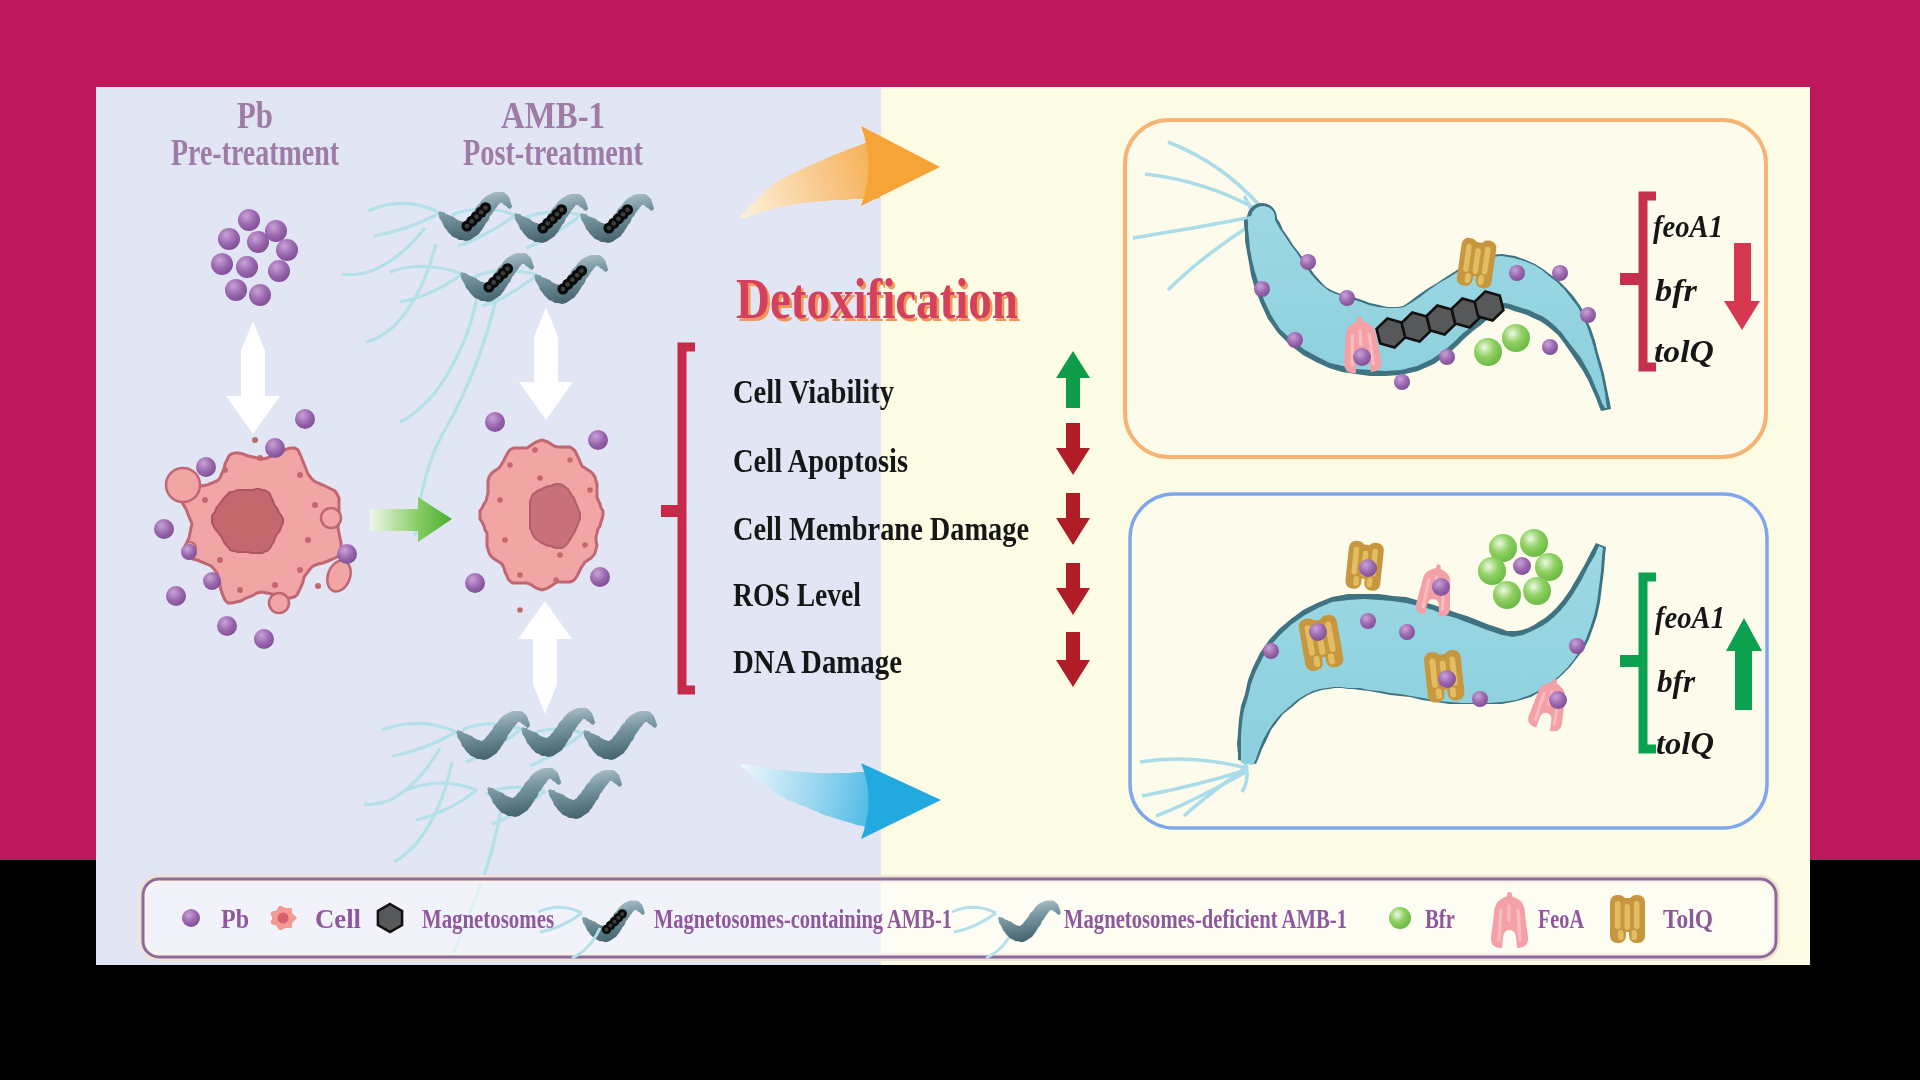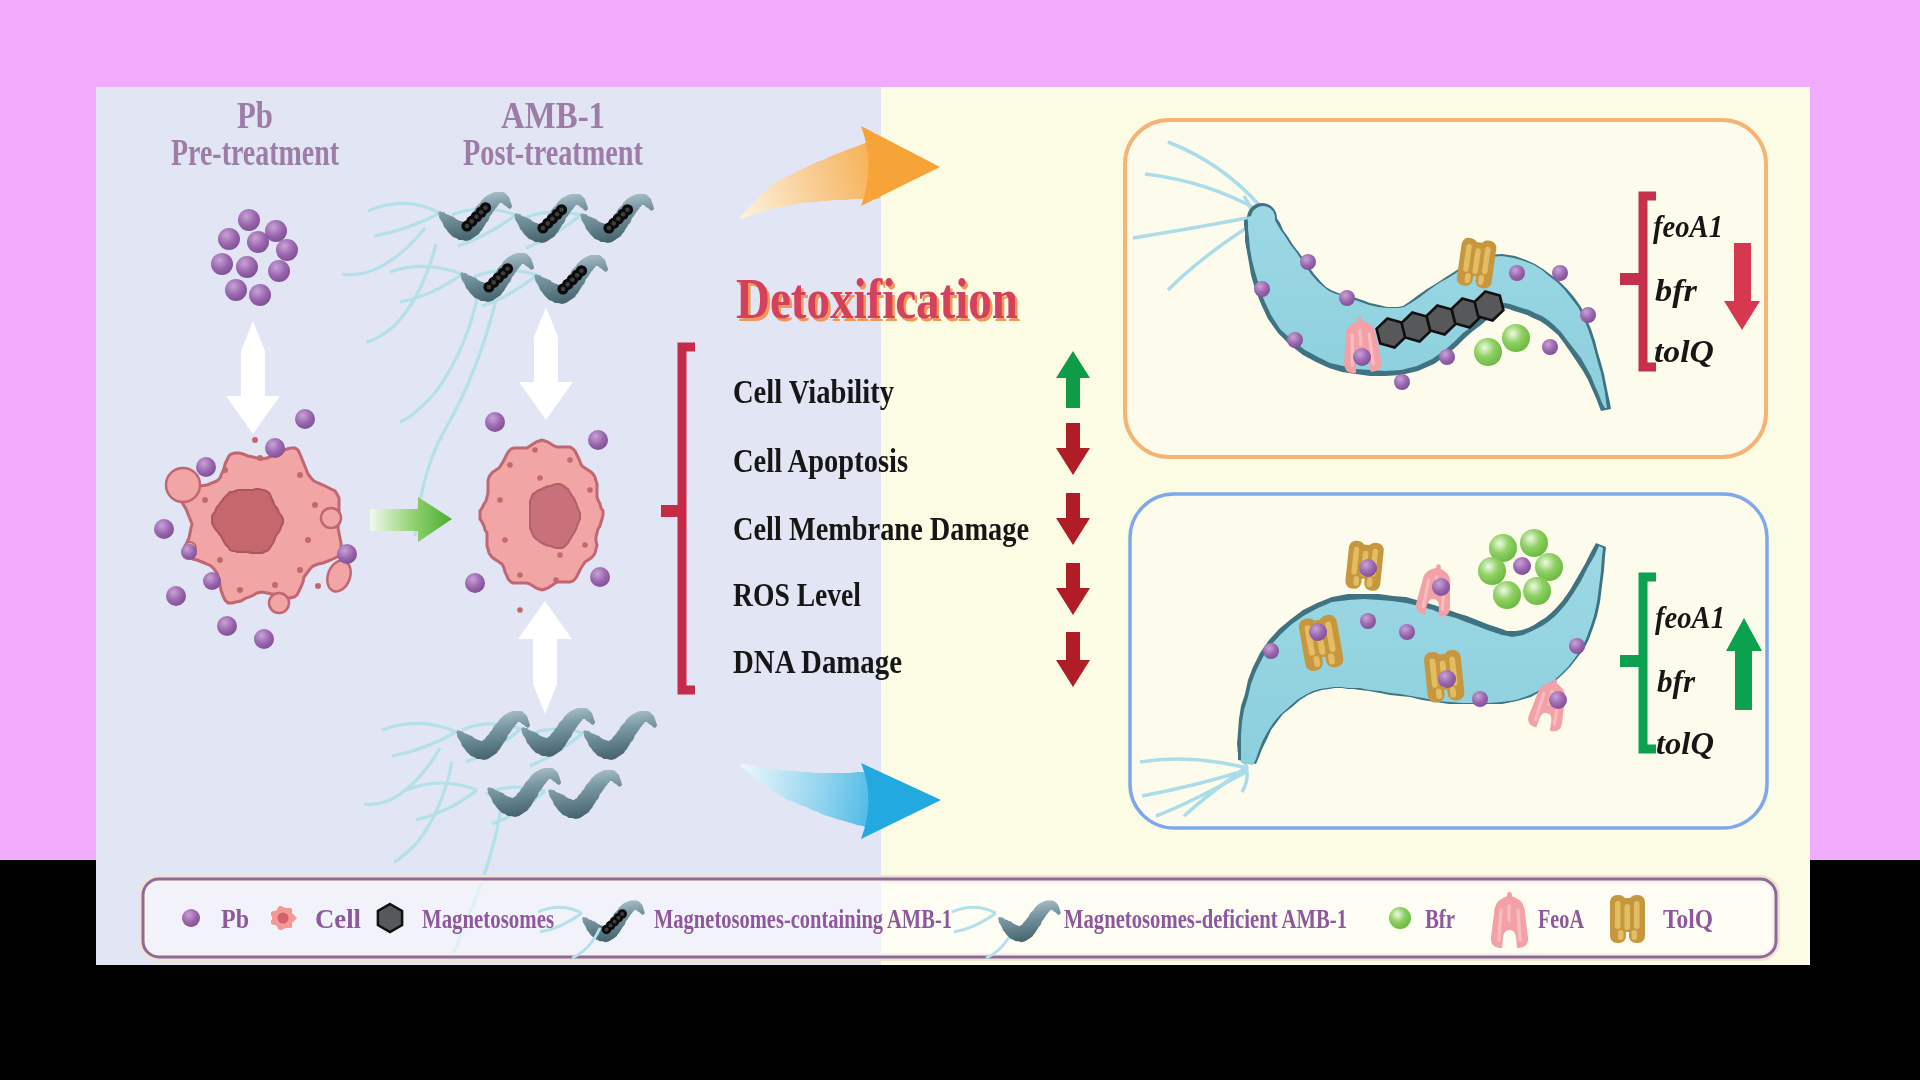--- a/index.html
+++ b/index.html
@@ -1,15 +1,15 @@
 <!DOCTYPE html>
 <html><head><meta charset="utf-8">
 <style>
 html,body{margin:0;padding:0;background:#000;width:1920px;height:1080px;overflow:hidden}
-#stage{position:absolute;left:0;top:0;width:1920px;height:860px;background:#f0abfc}
+#stage{position:absolute;left:0;top:0;width:1920px;height:860px;background:#be185d}
 svg{position:absolute;left:96px;top:87px}
 text{font-family:"Liberation Serif",serif;font-weight:bold}
 </style></head><body>
 <div id="stage">
 <svg width="1714" height="878" viewBox="96 87 1714 878">
 <defs>
 <radialGradient id="gpb" cx="0.38" cy="0.32" r="0.75">
  <stop offset="0" stop-color="#c9a2d8"></stop>
           <stop offset="0.55" stop-color="#9a67ae"></stop>
           <stop offset="1" stop-color="#7b4b92"></stop>

